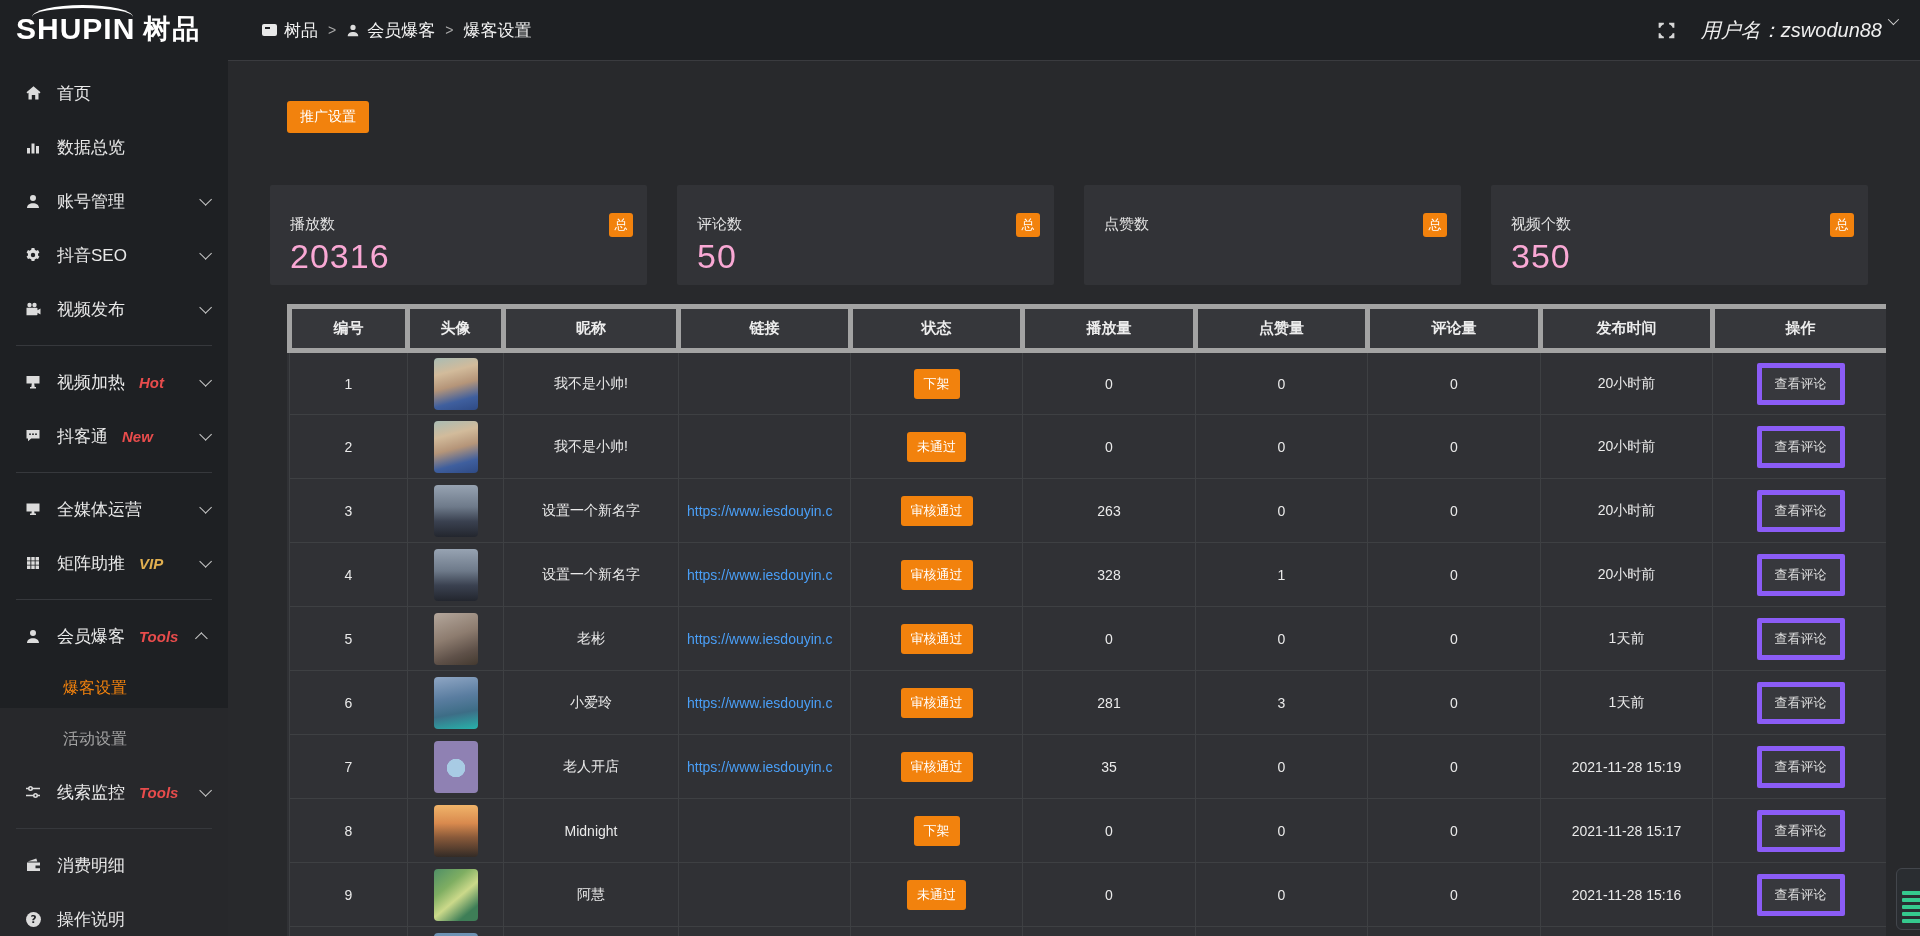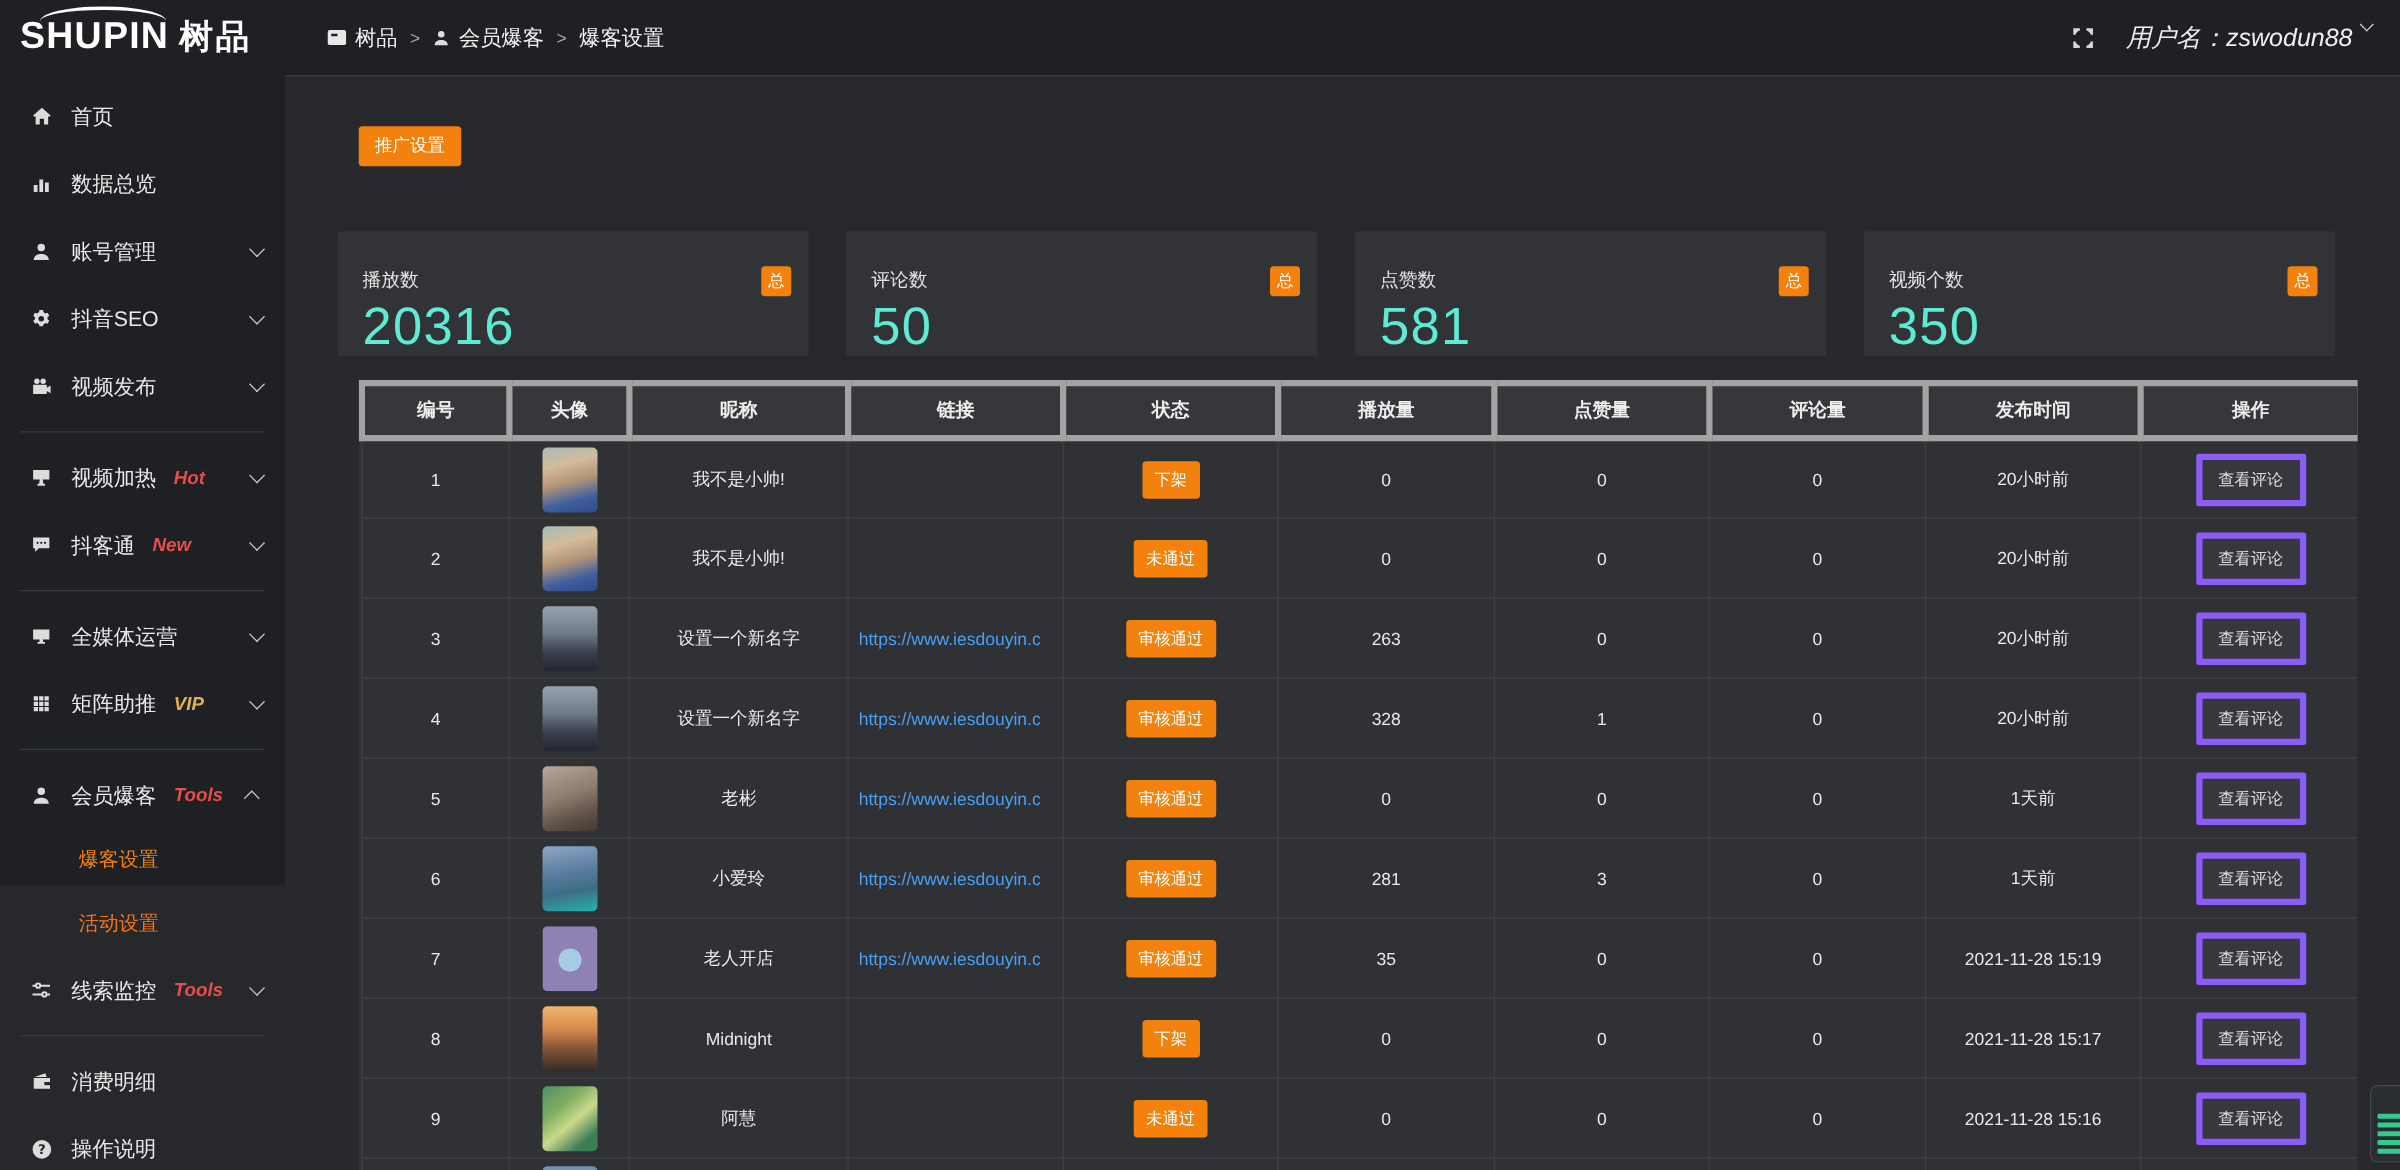--- a/index.html
+++ b/index.html
@@ -27,31 +27,31 @@
   .menu { padding-top:8px; }
   .s-item { height:54px; display:flex; align-items:center; padding:0 20px 0 24px; cursor:pointer; }
   .s-item .s-icon { width:18px; display:flex; justify-content:center; }
   .s-label { margin-left:15px; font-size:17px; color:#e9e9e9; }
   .s-badge { margin-left:14px; font-style:italic; font-weight:bold; font-size:15px; color:#e84c4c; }
   .s-badge.gold { color:#e2b050; }
   .chev { margin-left:auto; width:9px; height:9px; border-right:1.6px solid #c6c6c6; border-bottom:1.6px solid #c6c6c6; }
   .chev.down { transform:rotate(45deg) translateY(-3px); }
   .chev.up { transform:rotate(-135deg) translateY(-3px); }
   .s-divider { height:1px; background:#36383c; margin:9px 16px; }
-  .s-sub { height:51px; display:flex; align-items:center; padding-left:63px; font-size:16px; color:#f97316; cursor:pointer; }
+  .s-sub { height:51px; display:flex; align-items:center; padding-left:63px; font-size:16px; color:#a3a3a3; cursor:pointer; }
   .s-sub.active { color:#f2820d; }
 
   
   .content { position:absolute; left:228px; top:60px; right:0; bottom:0; background:#28292c; border-top:1px solid #3a3b3f; }
   .promo-btn { position:absolute; left:59px; top:40px; width:82px; height:32px; background:#f2820d; color:#fff; font-size:14px; border:none; border-radius:3px; cursor:pointer; font-family:inherit; }
 
   .cards { position:absolute; left:42px; top:124px; width:1599px; display:flex; gap:30px; }
   .card { width:377px; height:100px; background:#323337; border-radius:2px; padding:20px 16px 0 20px; position:relative; }
   .card-label { font-size:15px; color:#e3e3e3; margin-top:10px; }
-  .card-value { font-size:42px; color:#5eead4; margin-top:3px; letter-spacing:1px; }
+  .card-value { font-size:34px; color:#f9a8d4; margin-top:3px; letter-spacing:1px; }
   .card-badge { position:absolute; right:14px; top:28px; width:24px; height:24px; background:#f2820d; color:#fff; border-radius:3px; font-size:13px; display:flex; align-items:center; justify-content:center; }
 
   .grid-wrap { position:absolute; left:59px; top:243px; width:1599px; bottom:0; overflow:hidden; }
   table { width:1599px; border-collapse:collapse; table-layout:fixed; background:#303135; }
   col.c0{width:118px} col.c1{width:96px} col.c2{width:175px} col.c3{width:172px} col.c4{width:172px}
   col.c5{width:173px} col.c6{width:172px} col.c7{width:173px} col.c8{width:172px} col.c9{width:176px}
   th { height:44px; background:#36373b; font-size:15px; font-weight:bold; color:#ededed; border:5px solid #a3a3a3; }
   td { height:64px; text-align:center; vertical-align:middle; font-size:14px; color:#eaeaea; border:1px solid #3e4043; overflow:hidden; }
   td.link-cell { text-align:left; padding:0 8px; }
   .link { color:#4a9ff7; white-space:nowrap; cursor:pointer; font-size:14px; }
@@ -287,21 +287,20 @@
         <div class="card-value">20316</div>
         <div class="card-badge">总</div>
       </div>
       <div class="card">
         <div class="card-label">评论数</div>
         <div class="card-value">50</div>
         <div class="card-badge">总</div>
       </div>
       <div class="card">
         <div class="card-label">点赞数</div>
-        <div class="card-value">581</div>
         <div class="card-badge">总</div>
       </div>
       <div class="card">
         <div class="card-label">视频个数</div>
         <div class="card-value">350</div>
         <div class="card-badge">总</div>
       </div>
     </div>
 
     <div class="grid-wrap">

